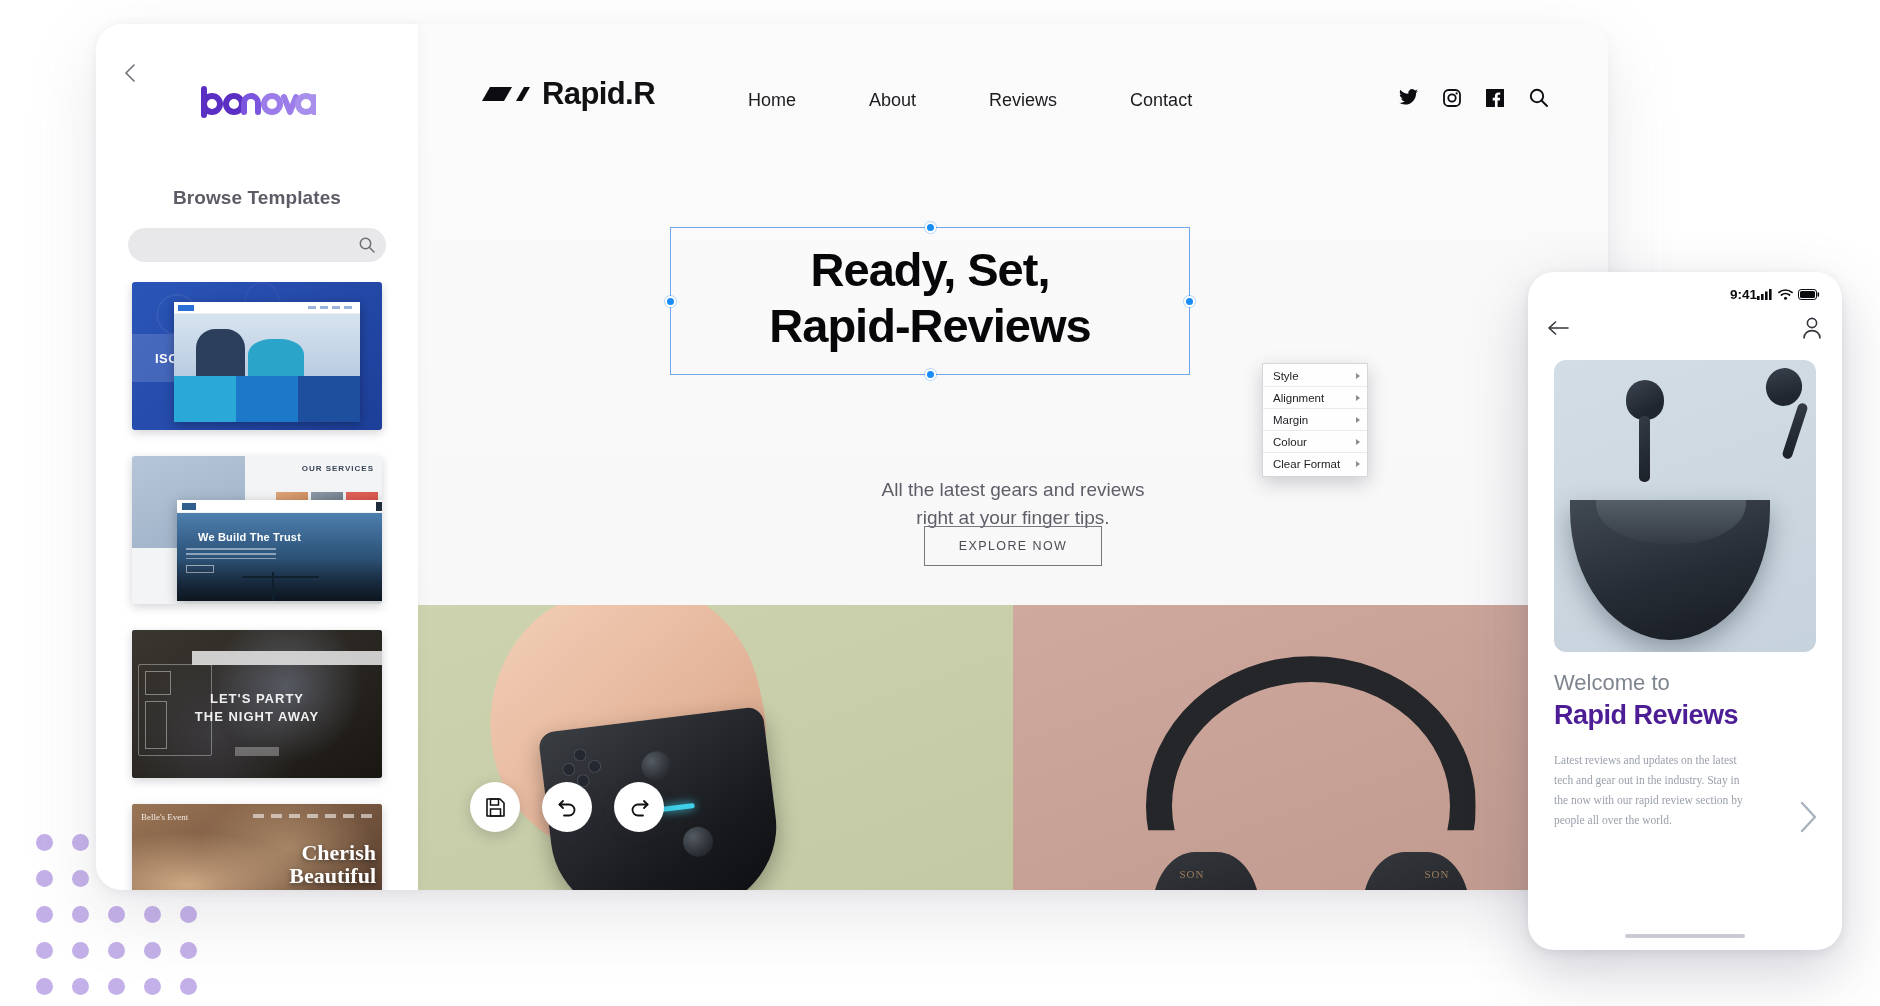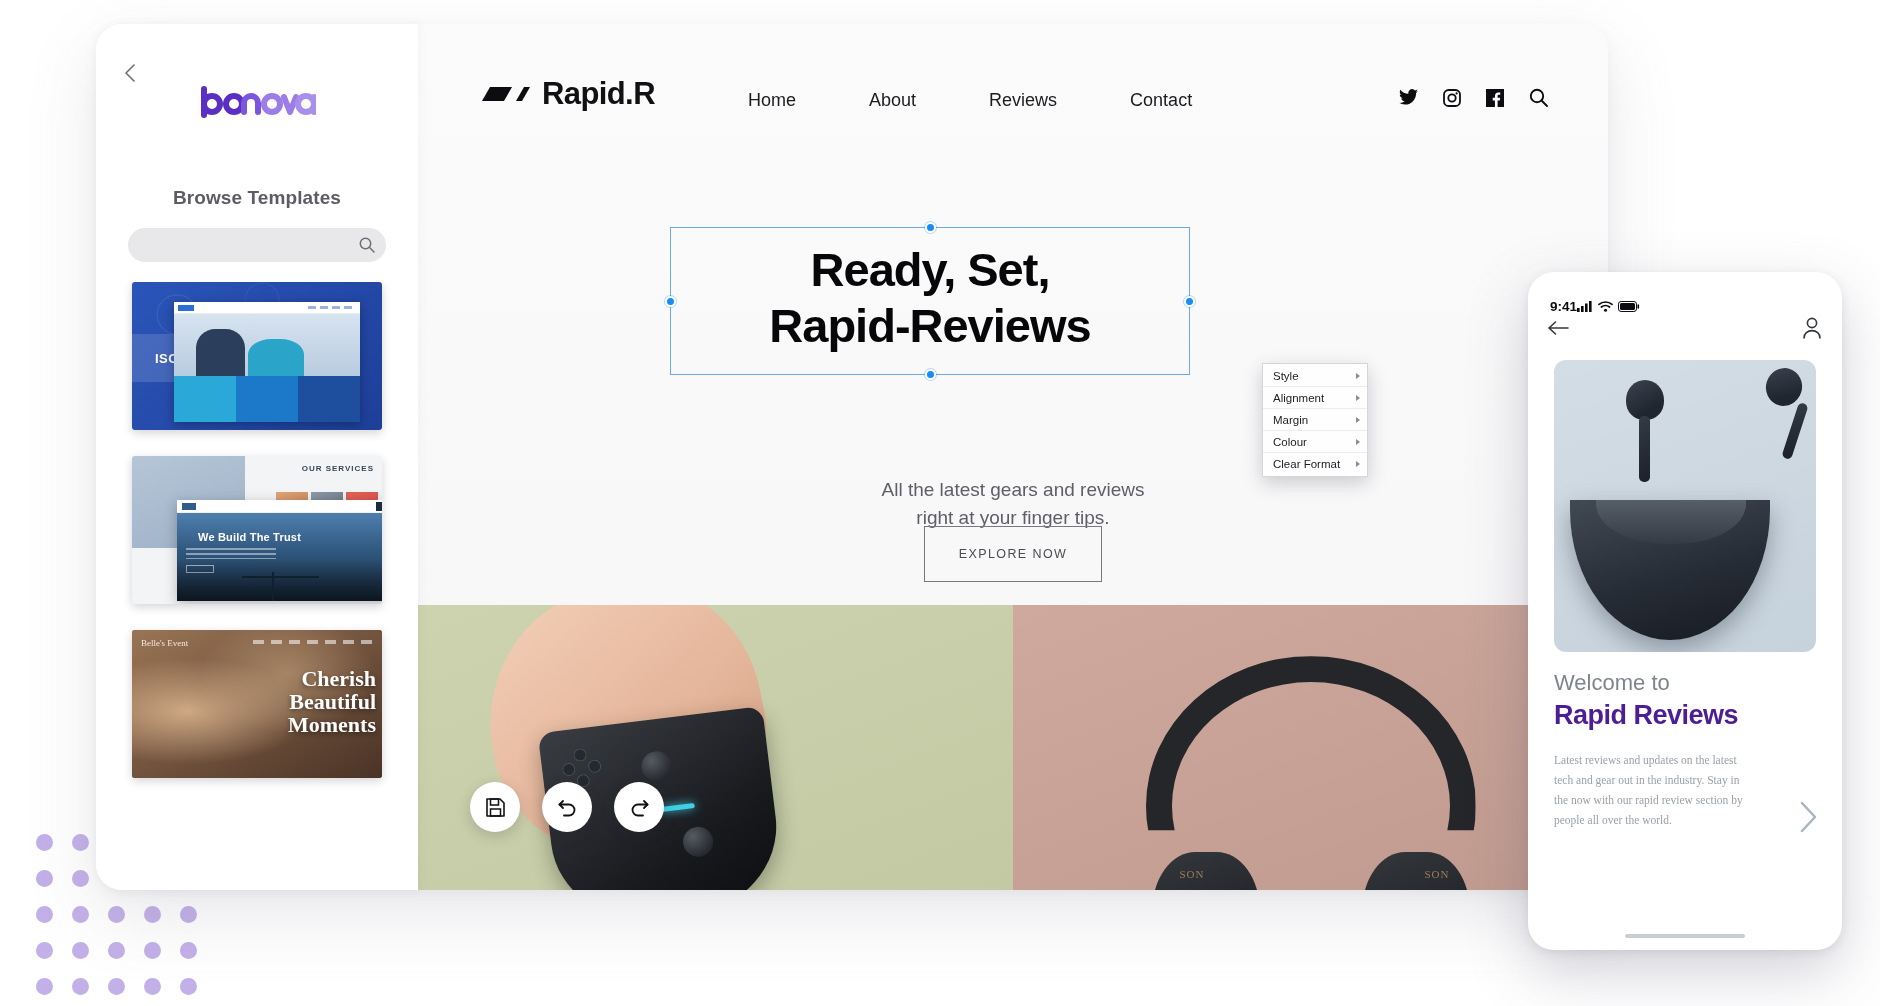--- a/index.html
+++ b/index.html
@@ -153,21 +153,21 @@
   .hero-sel .hd.t { left: 50%; top: -6px; margin-left: -5.5px; }
   .hero-sel .hd.b { left: 50%; bottom: -6px; margin-left: -5.5px; }
   .hero-sel .hd.l { top: 50%; left: -6px; margin-top: -5.5px; }
   .hero-sel .hd.r { top: 50%; right: -6px; margin-top: -5.5px; }
   .hero-title { position: absolute; left: 0; right: 0; top: 14px; text-align: center;
     font-size: 47px; font-weight: 700; color: #07070a; line-height: 1.2; letter-spacing: -1px; }
 
   .hero-sub { position: absolute; left: 0; right: 0; top: 412px; text-align: center;
     font-size: 19px; color: #5e5e68; line-height: 1.45; margin-top: 40px; }
   .explore-btn { position: absolute; left: 50%; top: 502px; transform: translateX(-50%);
-    width: 178px; height: 56px; border: 1.4px solid #77777e; background: transparent;
+    width: 178px; height: 40px; border: 1.4px solid #77777e; background: transparent;
     font-size: 12.5px; letter-spacing: 1.4px; color: #4c4c55; cursor: pointer;
     font-family: "Liberation Sans", sans-serif; }
 
   .gallery { position: absolute; left: 0; bottom: 0; width: 100%; height: 285px; display: flex; }
   .g-cell { flex: 1; position: relative; overflow: hidden; }
   .g-pad { background: linear-gradient(160deg,#cdd3ae 0%, #c2c9a3 100%); }
   .g-cans { background: linear-gradient(160deg,#cfa99d 0%, #c09a8e 100%); }
 
   
   .ctrl-hand { position: absolute; left: 12%; top: -6%; width: 46%; height: 92%;
@@ -218,22 +218,22 @@
     border-bottom: 1px solid #ececee; }
   .ctx-item:last-child { border-bottom: none; }
   .ctx-item .arw { position: absolute; right: 7px; top: 50%; margin-top: -3px;
     width: 0; height: 0; border-left: 4px solid #8b8b92; border-top: 3px solid transparent;
     border-bottom: 3px solid transparent; }
 
   
   .phone { position: absolute; left: 1528px; top: 272px; width: 314px; height: 678px;
     background: #fff; border-radius: 26px; z-index: 10;
     box-shadow: 0 22px 60px rgba(80,80,110,.26), 0 3px 10px rgba(80,80,110,.12); overflow: hidden; }
-  .ph-status { position: absolute; left: 0; top: 16px; width: 100%; height: 36px; display: flex;
-    align-items: center; justify-content: flex-start; padding: 0 22px; }
+  .ph-status { position: absolute; left: 0; top: 4px; width: 100%; height: 36px; display: flex;
+    align-items: center; justify-content: flex-end; padding: 0 22px; }
   .ph-time { font-size: 13.5px; font-weight: 700; color: #0c0c10; }
   .ph-sys { display: flex; align-items: center; gap: 5px; }
   .ph-topbar { position: absolute; left: 0; top: 36px; width: 100%; height: 40px;
     display: flex; align-items: center; justify-content: space-between; padding: 0 20px; }
   .ph-topbar span { cursor: pointer; display: flex; }
   .ph-hero { position: absolute; left: 26px; top: 88px; width: 262px; height: 292px;
     border-radius: 12px; background: linear-gradient(160deg,#d3dde5 0%, #c6d2dc 100%); overflow: hidden; }
   .bud { position: absolute; background: linear-gradient(150deg,#3c4450 0%, #20262f 70%); }
   .bud.b1 { left: 72px; top: 20px; width: 38px; height: 40px; border-radius: 50% 50% 46% 46%; }
   .bud.b1s { left: 85px; top: 56px; width: 11px; height: 66px; border-radius: 5px;
@@ -349,20 +349,32 @@
           <div class="nav"></div>
           <div class="hero">
             <div class="title">We Build The Trust</div>
             <div class="sub"></div>
             <div class="btn"></div>
             <div class="cranes"></div>
           </div>
         </div>
       </div>
 
+      <div class="thumb t3">
+        <div class="photo"></div>
+        <div class="deck"></div>
+        <div class="win">
+            <div class="nav"></div>
+          </div>
+        <div class="pt">
+          <div>LET'S PARTY</div>
+          <div>THE NIGHT AWAY</div>
+        </div>
+        <div class="pbtn"></div>
+      </div>
 
       <div class="thumb t4">
         <div class="photo"></div>
         <div class="bname">Belle's Event</div>
         <div class="bnav"></div>
         <div class="bh">
           <div>Cherish</div>
           <div>Beautiful</div>
           <div>Moments</div>
         </div>

